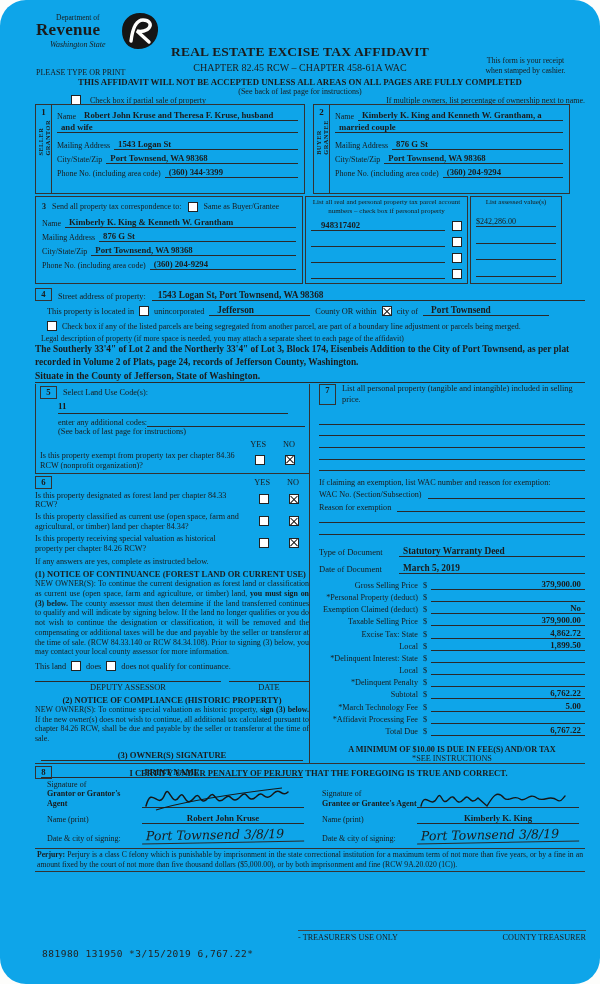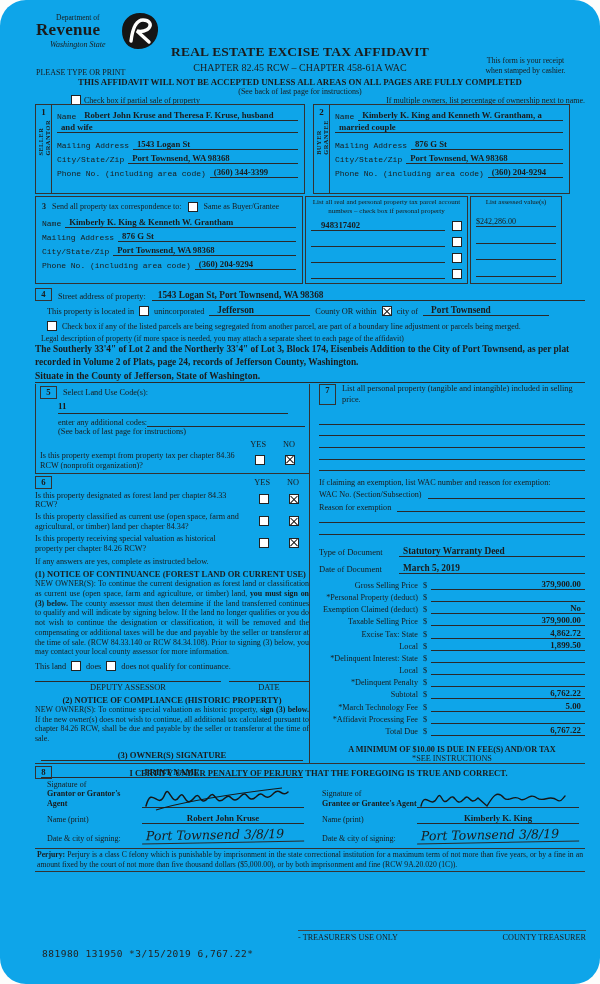--- a/index.html
+++ b/index.html
@@ -21,31 +21,31 @@
   .logo svg{position:absolute;left:84px;top:-2px;}
   .hdr-center{top:44px;left:110px;width:380px;text-align:center;}
   .hdr-title{font-size:13.5px;font-weight:bold;letter-spacing:.2px;}
   .hdr-chapter{font-size:10px;margin-top:2px;}
   .please{top:68px;left:36px;font-size:8px;}
   .receipt{top:56px;left:468px;width:115px;font-size:7.8px;text-align:center;line-height:10px;}
   .warning{top:77px;left:0;width:600px;text-align:center;font-size:8.8px;font-weight:bold;}
   .seeback{top:87px;left:0;width:600px;text-align:center;font-size:8px;}
   
   .toprow{top:95px;left:35px;width:550px;display:flex;justify-content:space-between;font-size:8px;align-items:center;}
-  .toprow .lft{margin-left:36px;display:flex;gap:3px;align-items:center;}
+  .toprow .lft{margin-left:36px;display:flex;gap:9px;align-items:center;}
   
   .party-box{border:1px solid #333;height:88px;display:flex;}
   .pb1{top:104px;left:35px;width:268px;}
   .pb2{top:104px;left:313px;width:255px;}
   .party-strip{width:15px;border-right:1px solid #333;display:flex;flex-direction:column;align-items:center;padding-top:2px;}
   .party-num{font-size:9px;font-weight:bold;}
   .vlabels{writing-mode:vertical-rl;transform:rotate(180deg);font-size:6.3px;font-weight:bold;letter-spacing:.5px;line-height:7px;margin-top:3px;}
   .party-fields{flex:1;padding:2px 6px 2px 5px;display:flex;flex-direction:column;}
   .frow{display:flex;align-items:flex-end;font-size:8px;height:14px;}
-  .frow .lab{white-space:nowrap;padding-right:4px;font-family:Liberation Mono, monospace;}
+  .frow .lab{white-space:nowrap;padding-right:4px;}
   .frow .val{flex:1;border-bottom:1px solid #2a2a2a;font-weight:bold;font-size:8.7px;white-space:nowrap;overflow:hidden;padding-left:4px;}
   .frow.l2{height:12px;margin-bottom:3px;}
   
   .box3{top:196px;left:35px;width:268px;height:88px;border:1px solid #333;padding:2px 6px;box-sizing:border-box;display:flex;flex-direction:column;}
   .s3head{display:flex;gap:6px;align-items:center;font-size:8px;height:15px;}
   .parcelbox{top:196px;left:305px;width:163px;height:88px;border:1px solid #333;box-sizing:border-box;padding:1px 5px;display:flex;flex-direction:column;}
   .parcelbox .ph{font-size:7px;text-align:center;line-height:8.5px;}
   .prow{display:flex;align-items:flex-end;gap:7px;height:16px;}
   .prow .pv{flex:1;border-bottom:1px solid #2a2a2a;font-weight:bold;font-size:8.7px;padding-left:10px;}
   .assessbox{top:196px;left:470px;width:92px;height:88px;border:1px solid #333;box-sizing:border-box;padding:1px 5px;display:flex;flex-direction:column;}

